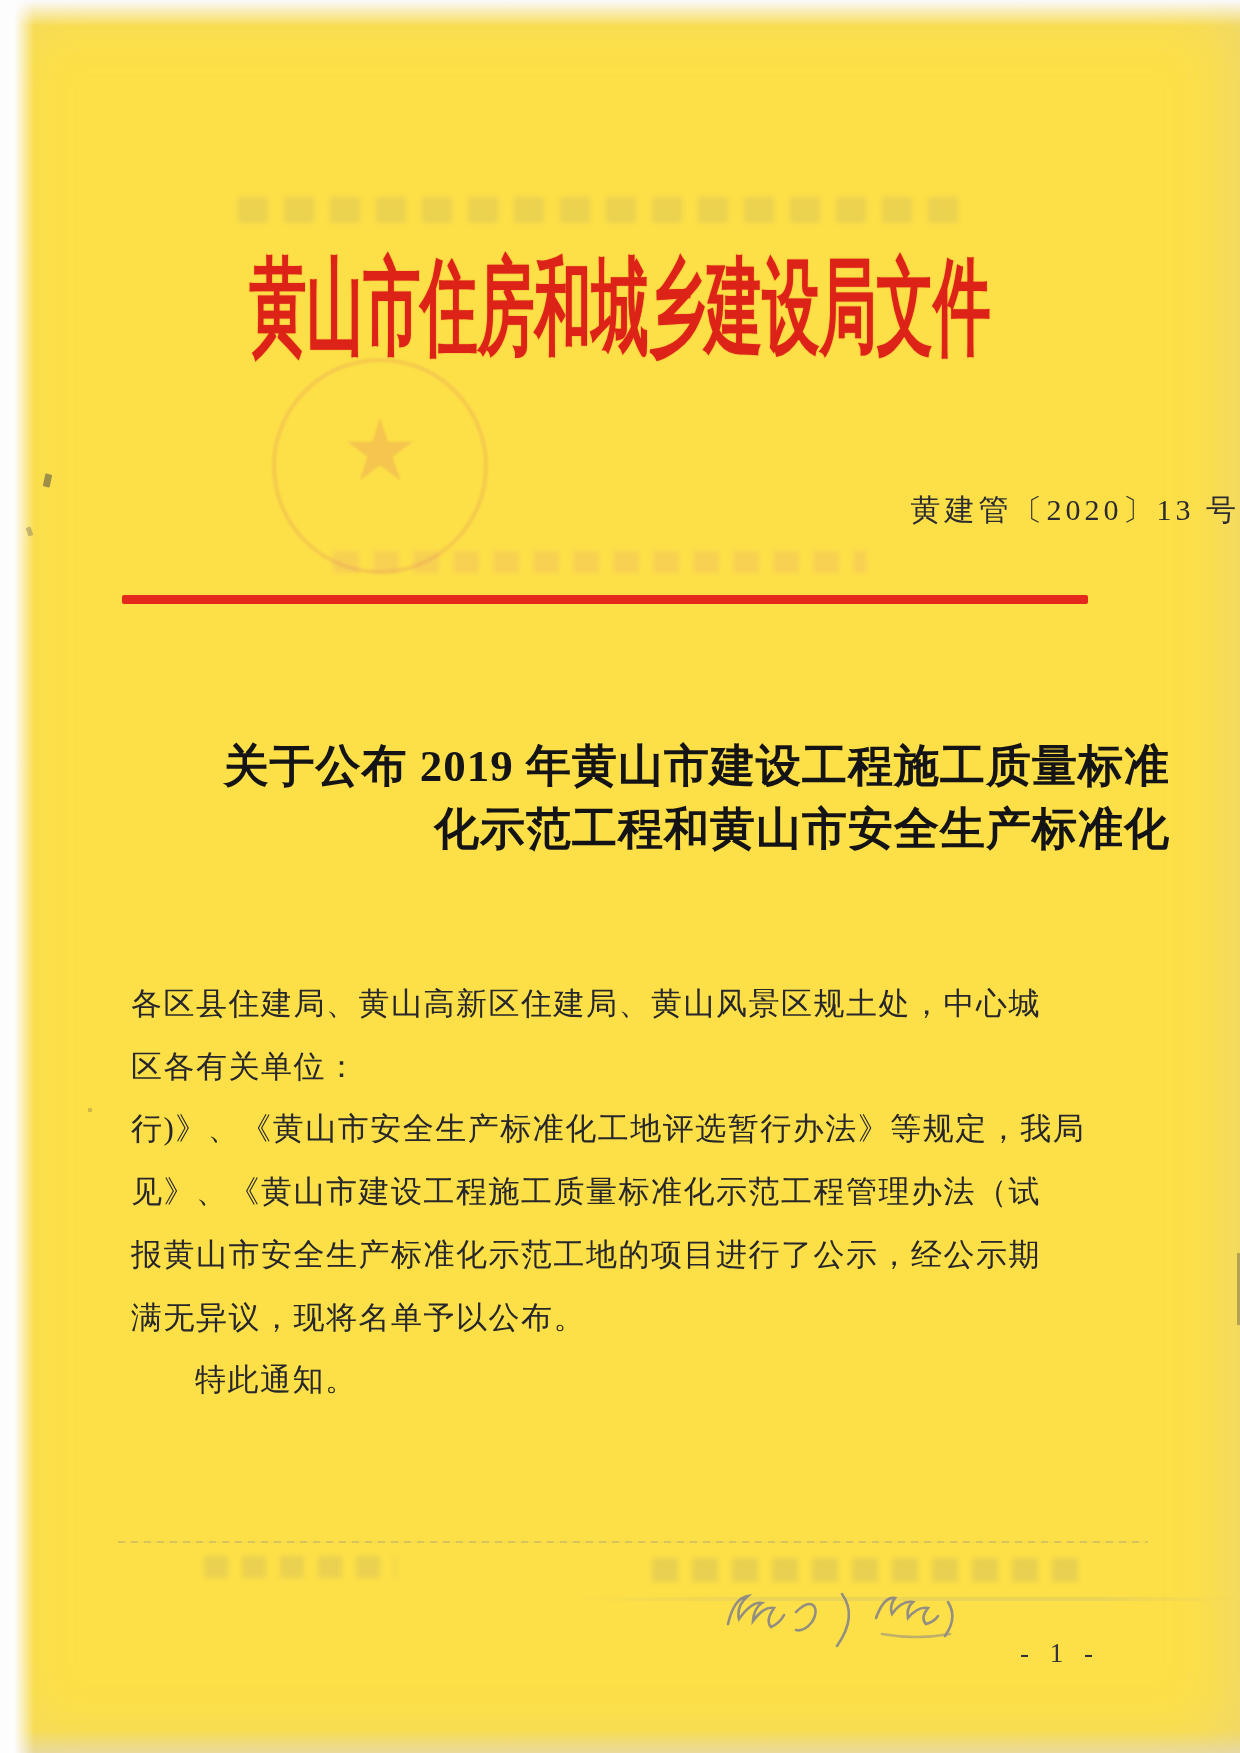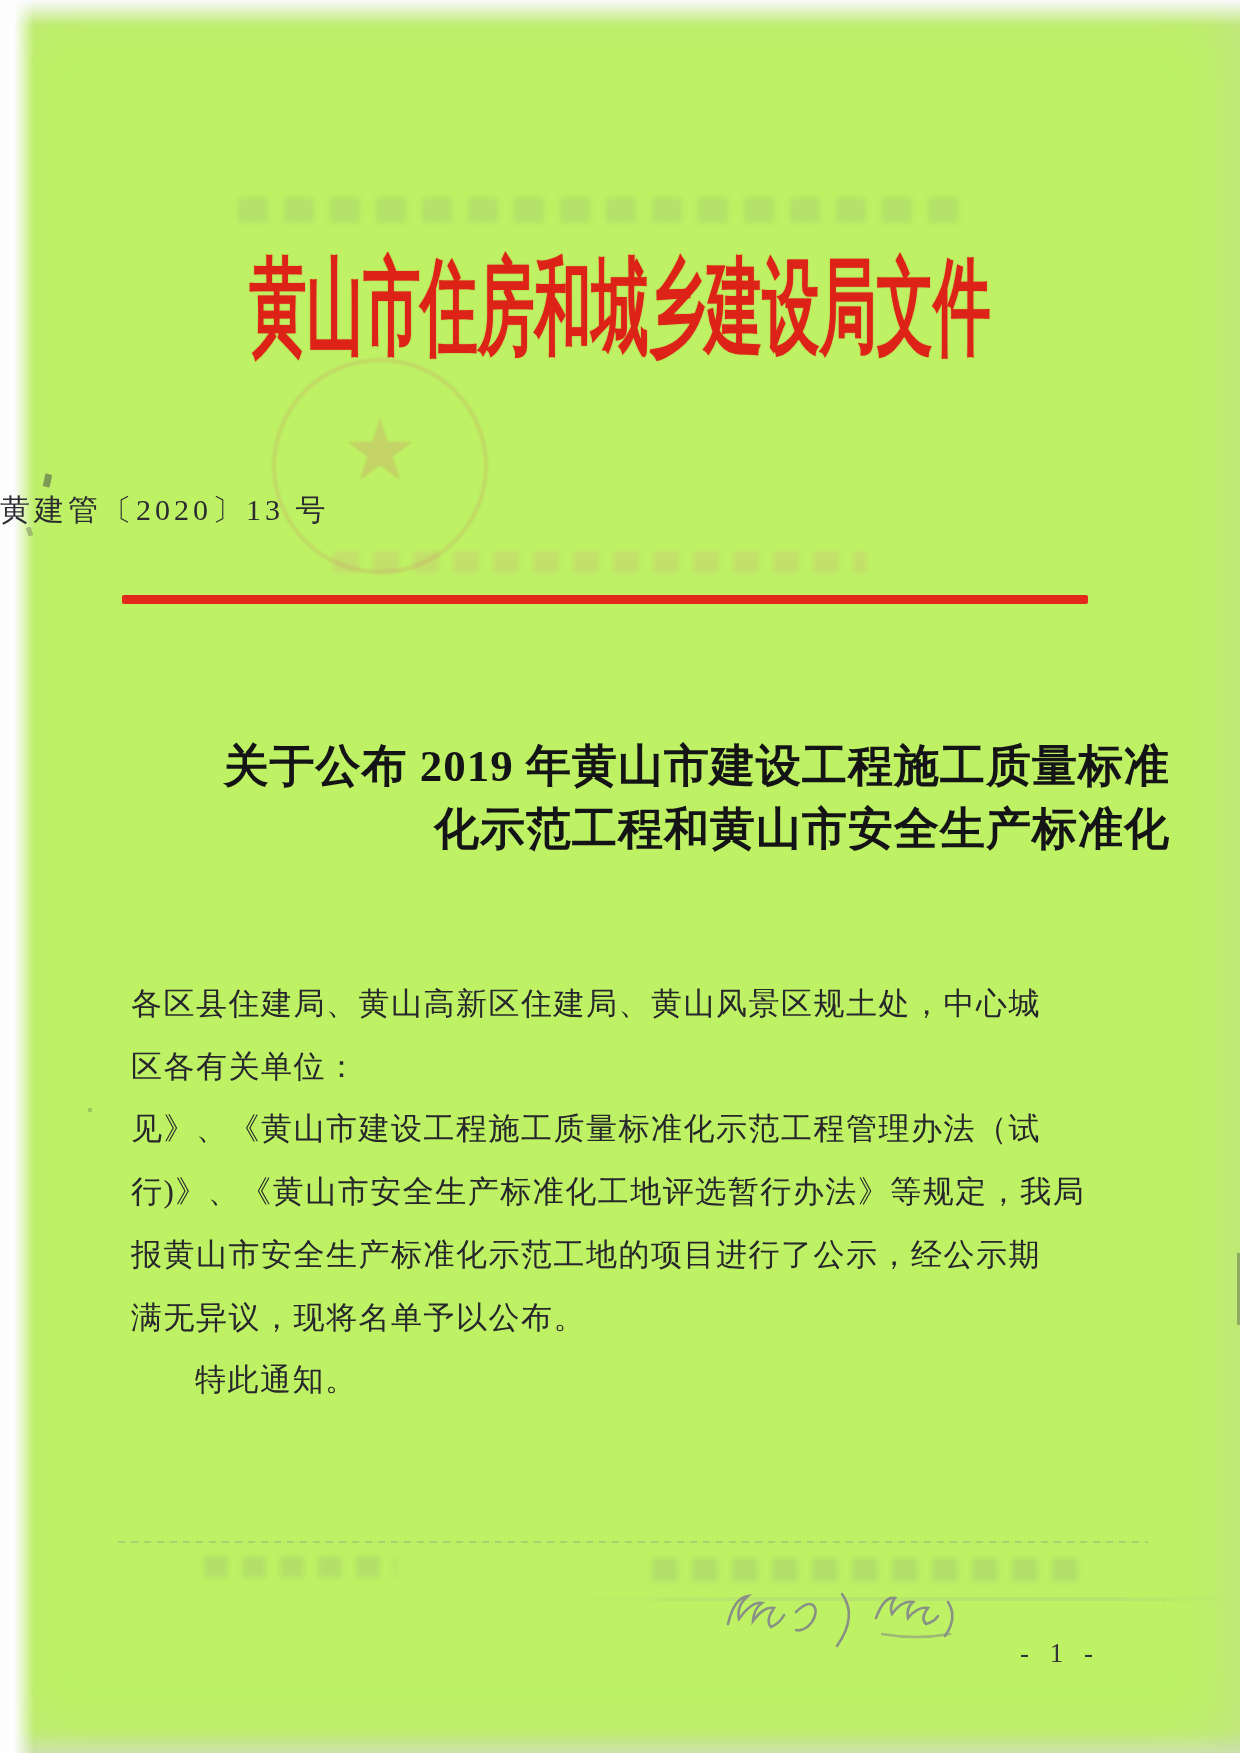--- a/index.html
+++ b/index.html
@@ -1,20 +1,20 @@
 <!DOCTYPE html>
 <html><head>
 <meta charset="utf-8">
 <style>
   html,body{margin:0;padding:0;background:#d8d6dc;}
   .page{
     position:relative;
     width:1240px;height:1753px;
     margin:0 auto;
-    background:#bef264;
+    background:#fde047;
     overflow:hidden;
     font-family:"Liberation Serif","DejaVu Serif",serif;
     box-shadow:inset 0 0 70px rgba(198,193,214,.35);
   }
   
   .page::before{
     content:"";position:absolute;inset:0;pointer-events:none;
     background:
       linear-gradient(90deg,#fdfdfe 0,#fdfdfe 14px,rgba(253,253,254,0) 34px),
       linear-gradient(180deg,#fbfafd 0,rgba(251,250,253,0) 26px),
@@ -36,21 +36,21 @@
     border-radius:50%;
     filter:blur(1.2px);
   }
   .seal .star{
     position:absolute;left:0;top:46px;width:100%;
     text-align:center;font-size:86px;line-height:86px;
     color:rgba(214,92,108,.20);
   }
   .doc-number{
     position:absolute;top:490px;left:0;width:100%;
-    text-align:left;
+    text-align:right;
     font-size:30px;color:#2b2b31;
     letter-spacing:4px;white-space:nowrap;
   }
   .red-rule{
     position:absolute;top:595px;left:122px;width:966px;height:9px;
     background:#e5281c;border-radius:2px;
   }
   .doc-title{
     position:absolute;top:735px;left:70px;width:1100px;
     text-align:right;
@@ -122,22 +122,22 @@
   <div class="red-rule"></div>
 
   <div class="doc-title">
     <div>关于公布 2019 年黄山市建设工程施工质量标准</div>
     <div>化示范工程和黄山市安全生产标准化</div>
   </div>
 
   <div class="body-text">
     <div>各区县住建局、黄山高新区住建局、黄山风景区规土处，中心城</div>
     <div>区各有关单位：</div>
+    <div>行)》、《黄山市安全生产标准化工地评选暂行办法》等规定，我局</div>
     <div>见》、《黄山市建设工程施工质量标准化示范工程管理办法（试</div>
-    <div>行)》、《黄山市安全生产标准化工地评选暂行办法》等规定，我局</div>
     <div>报黄山市安全生产标准化示范工地的项目进行了公示，经公示期</div>
     <div>满无异议，现将名单予以公布。</div>
     <div class="indent">特此通知。</div>
   </div>
 
   <div class="crease-1"></div>
   <div class="crease-2"></div>
 
   <div class="bleed bleed-low-left"></div>
   <div class="bleed bleed-low-right"></div>

